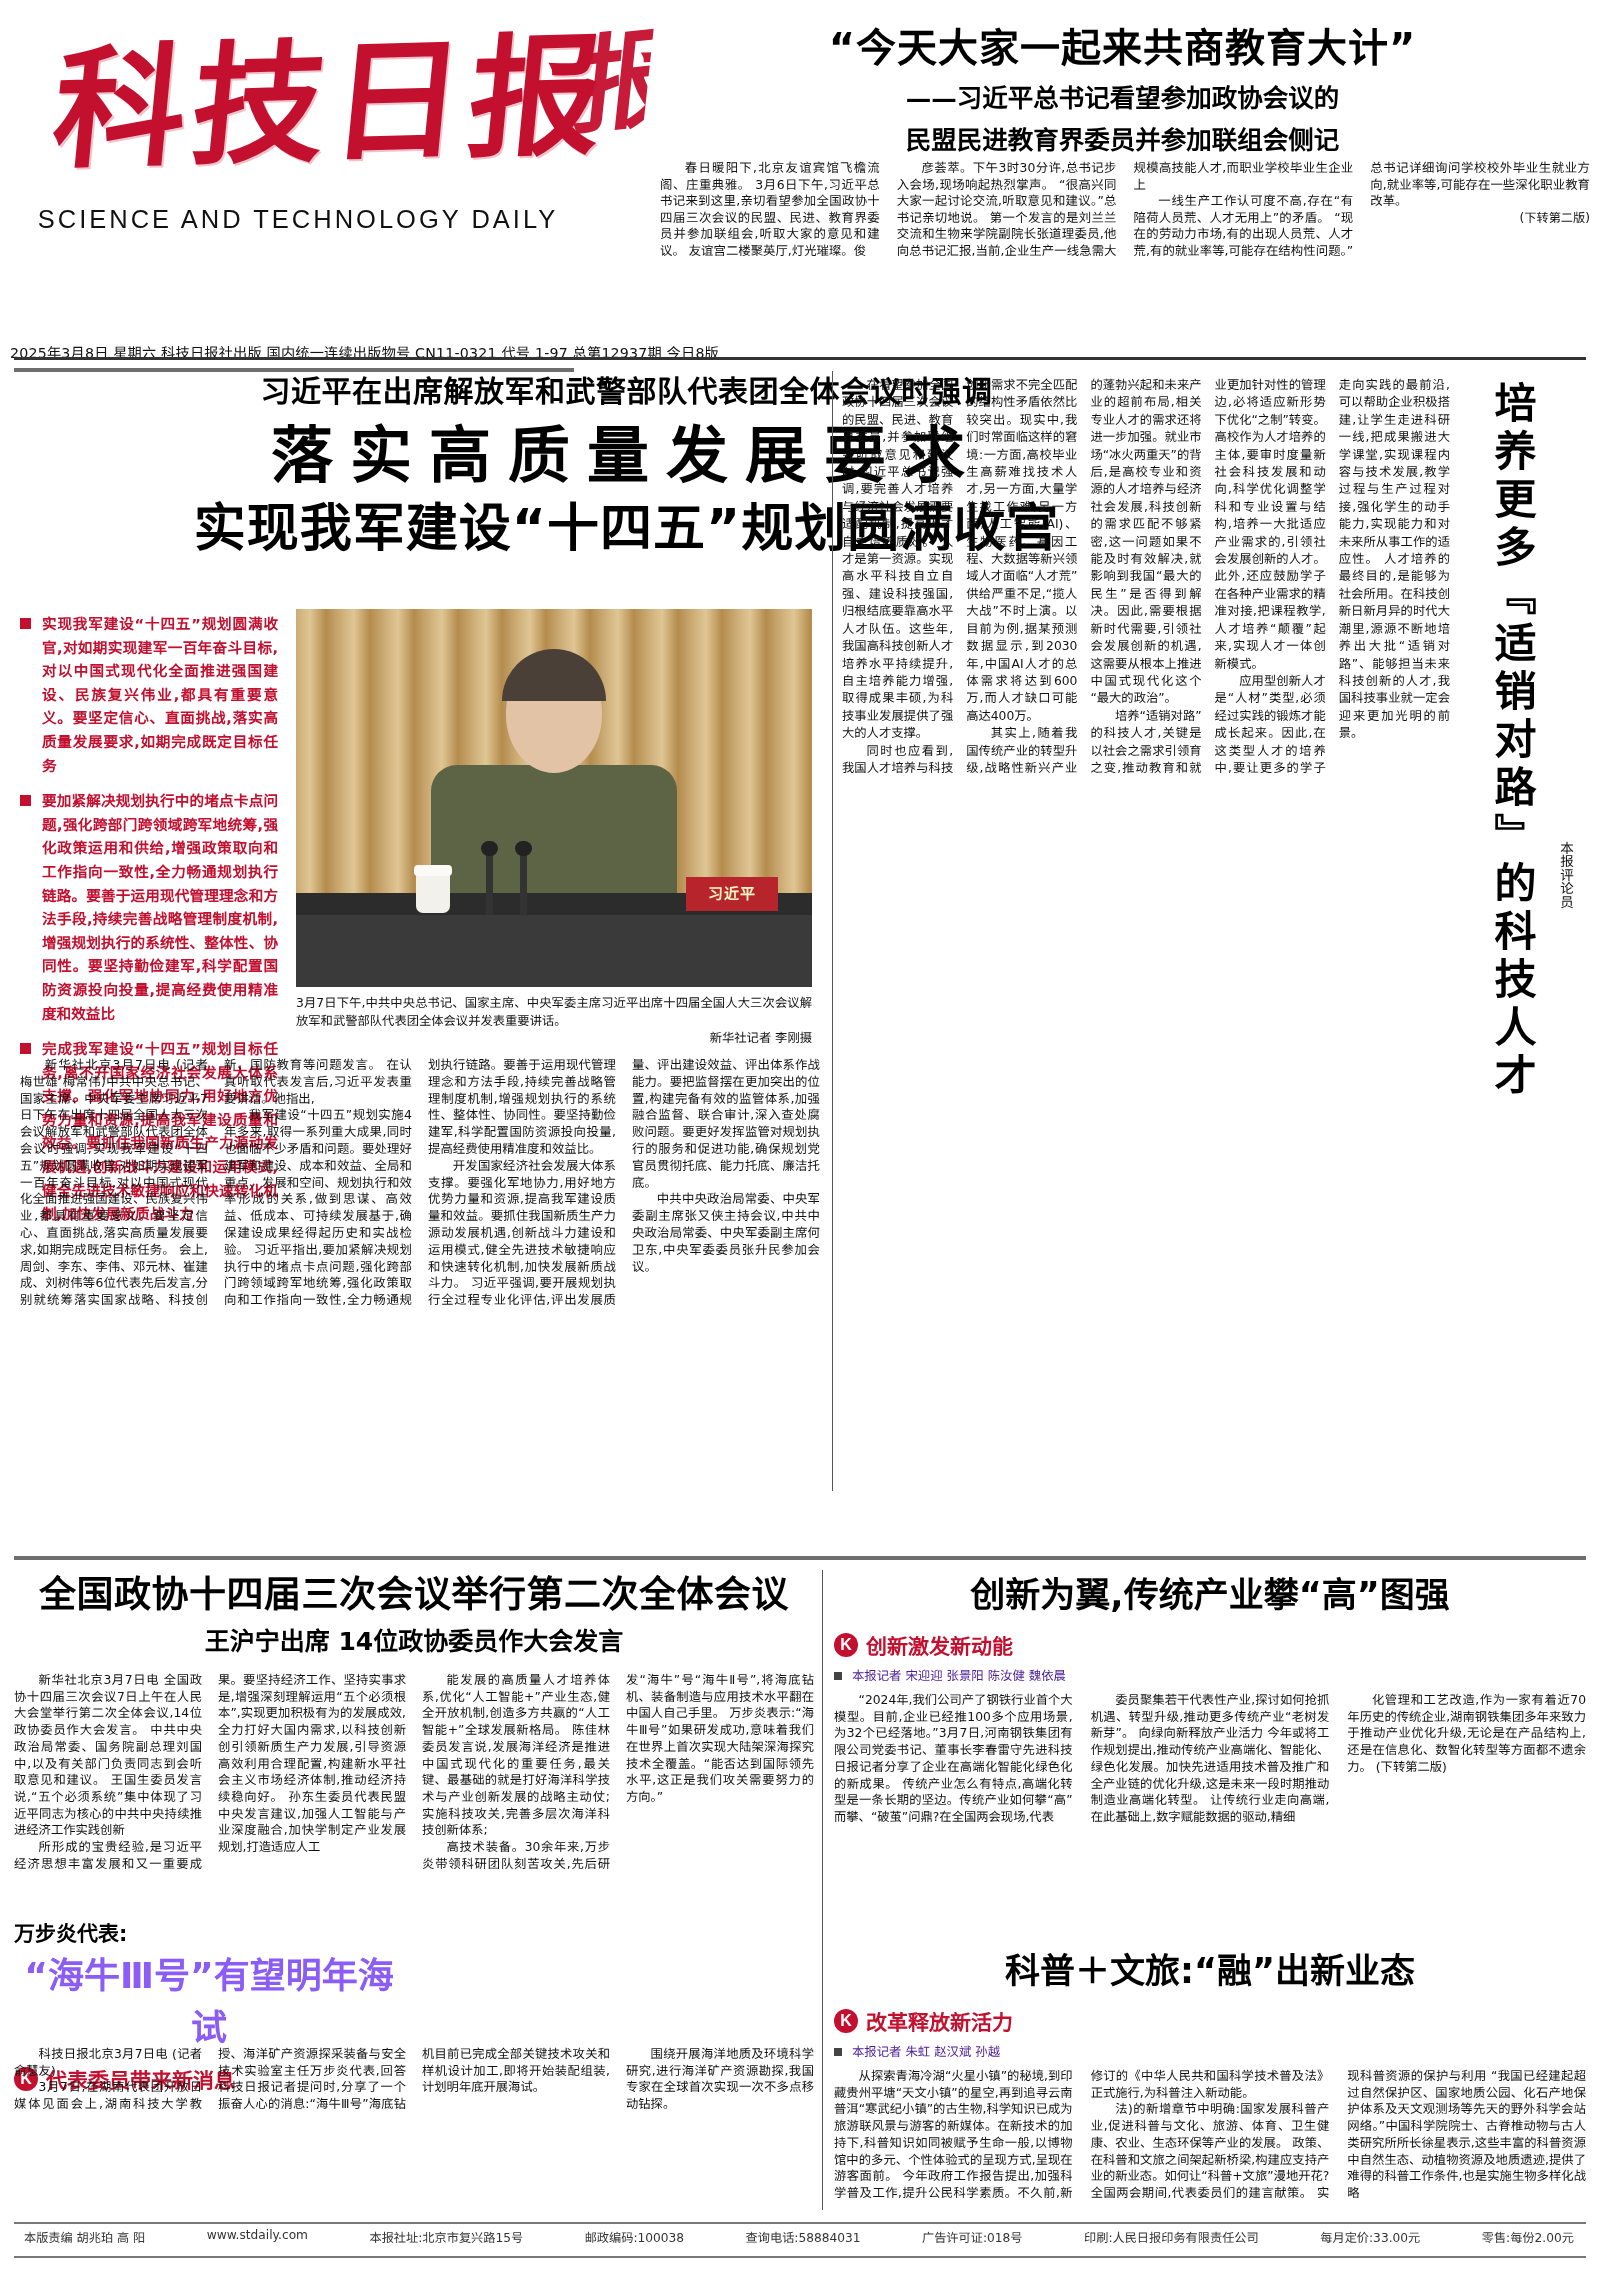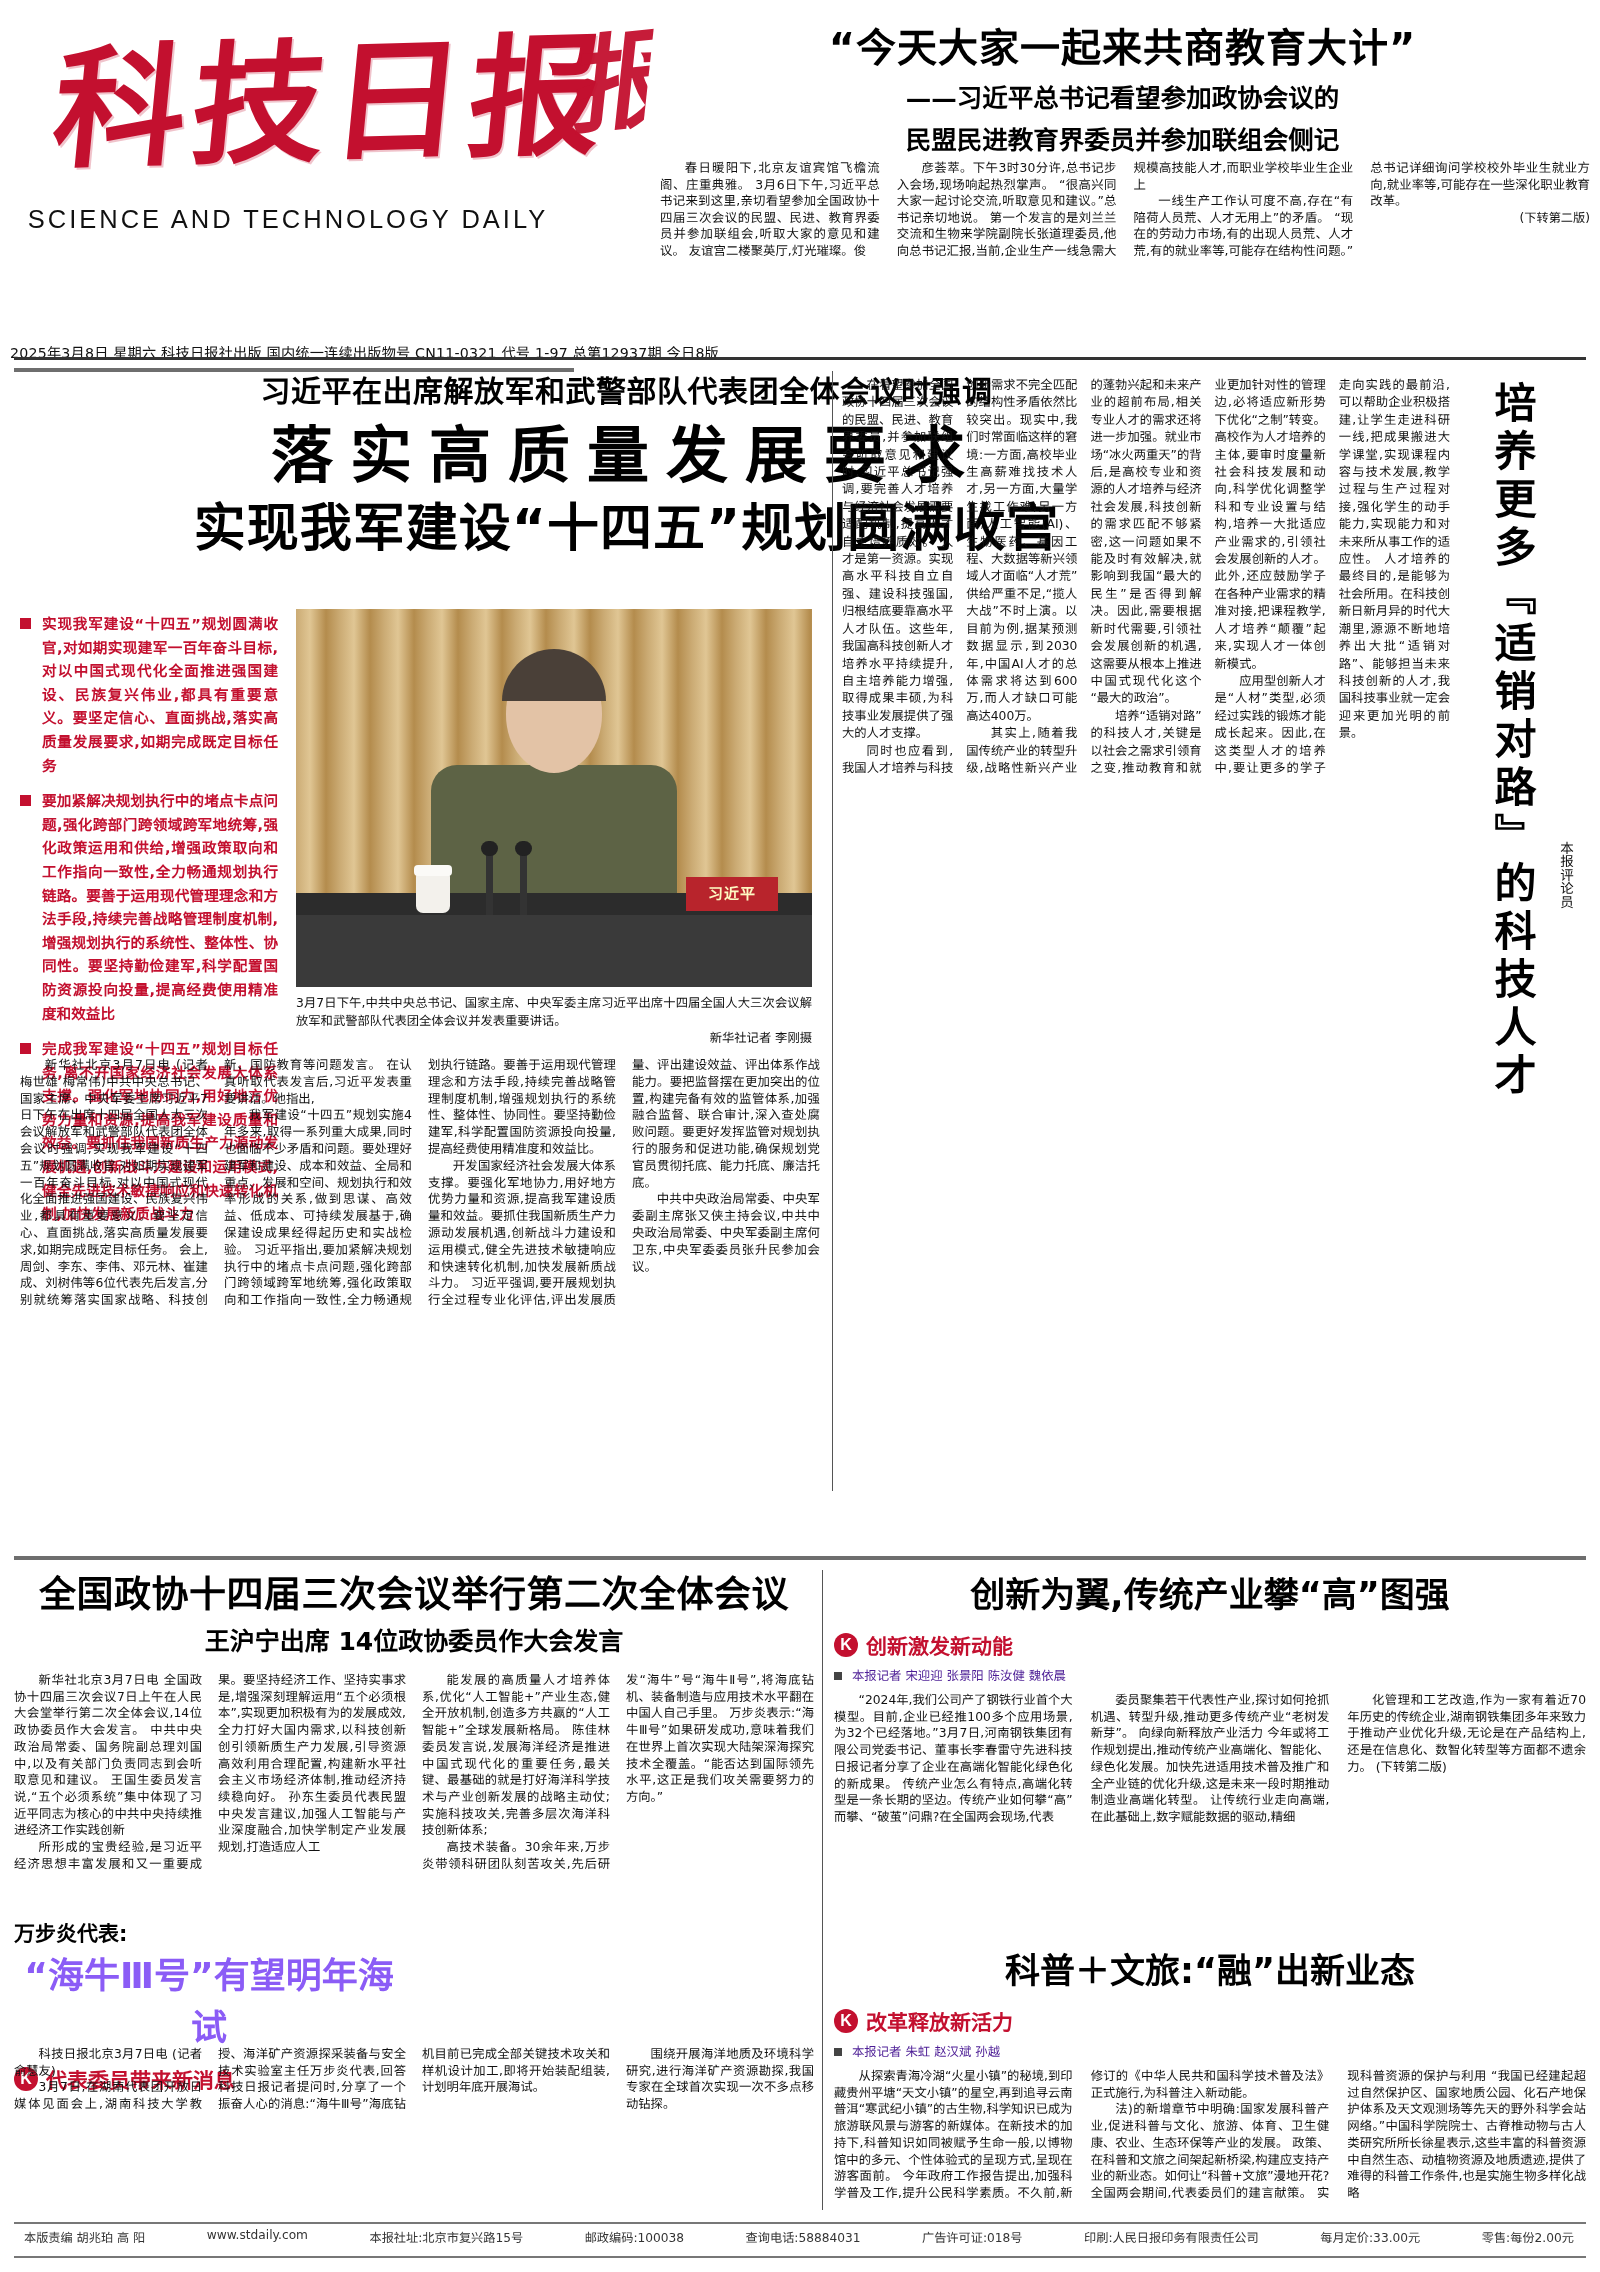--- a/index.html
+++ b/index.html
@@ -14,21 +14,21 @@
   #logo-wrap{position:absolute;left:18px;top:18px;width:540px;height:205px;}
   #logo-cal{
     font-family:"Liberation Serif","DejaVu Serif",serif;
     color:#c3102f;font-weight:bold;font-size:132px;letter-spacing:6px;
     line-height:190px;white-space:nowrap;
     transform:skewX(-7deg) rotate(-1.5deg);transform-origin:left center;
     text-shadow:2px 2px 0 rgba(195,16,47,.25);
     padding-left:36px;
   }
   #eng-title{
-    position:absolute;left:8px;top:205px;width:560px;text-align:center;
+    position:absolute;left:18px;top:205px;width:560px;text-align:center;
     font-size:25.5px;letter-spacing:3.0px;color:#111;white-space:nowrap;
     font-family:"Liberation Sans",sans-serif;font-weight:300;
   }
   #pubinfo{
     position:absolute;left:10px;top:342px;width:572px;text-align:center;
     font-size:14.2px;color:#111;white-space:nowrap;letter-spacing:.2px;
     font-family:"DejaVu Sans",sans-serif;
   }
   #mast-rule{position:absolute;left:14px;top:368px;width:560px;height:4px;background:#6e6e6e;}
   

